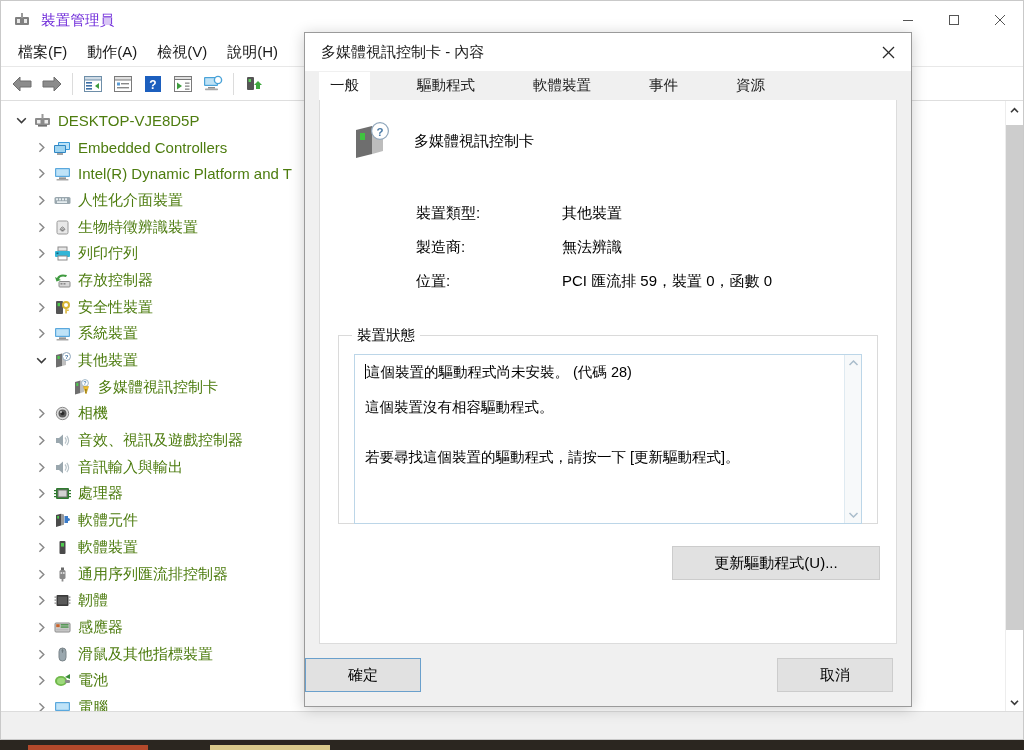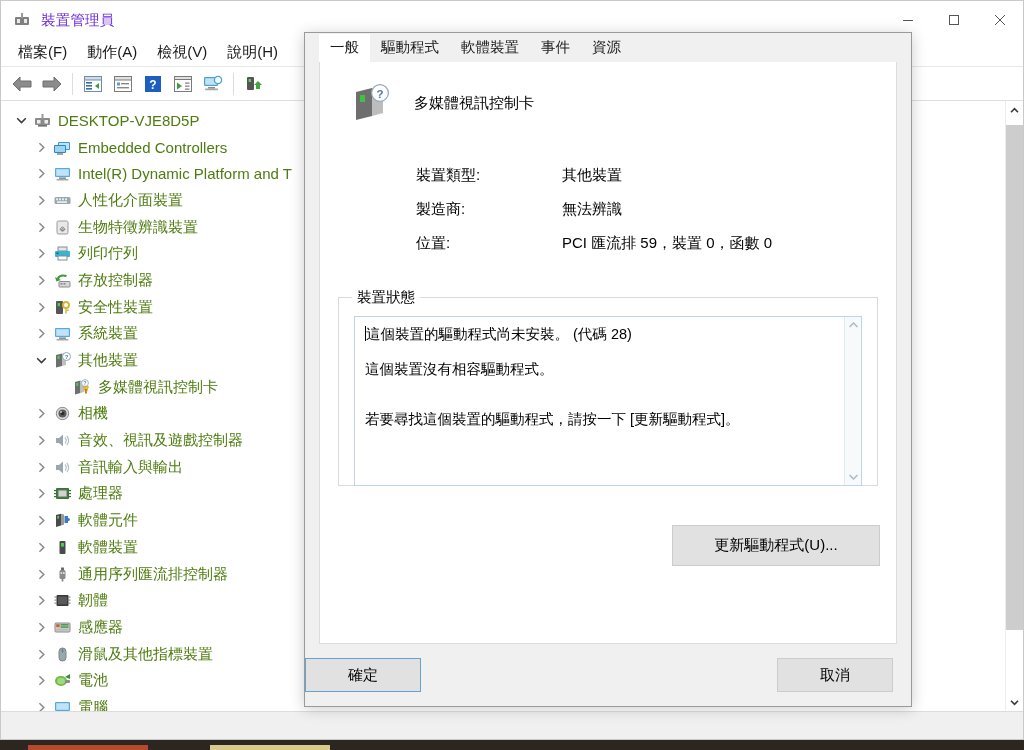--- a/index.html
+++ b/index.html
@@ -106,21 +106,21 @@
     flex: 0 0 38px; height: 38px; background: #ffffff; display: flex; align-items: center;
     position: relative;
   }
   #dlg-title-text { margin-left: 16px; font-size: 15px; color: #1a1a1a; }
   #dlg-close {
     position: absolute; right: 0; top: 0; width: 46px; height: 38px;
     display: flex; align-items: center; justify-content: center; color: #2a2a2a;
   }
   #dlg-tabstrip {
     flex: 0 0 29px; height: 29px; background: #f0f0f0; display: flex; align-items: flex-end;
-    padding-left: 14px; position: relative;
+    padding-left: 14px; position: relative; gap: 36px;
   }
   #dlg-tabstrip::after {
     content: ""; position: absolute; left: 0; right: 0; bottom: 0; height: 0;
   }
   .tab {
     font-size: 14.5px; color: #1a1a1a; padding: 4px 11px 5px 11px; line-height: 19px;
     background: transparent; white-space: nowrap;
   }
   .tab.active { background: #ffffff; }
 
@@ -165,21 +165,21 @@
     display: flex; flex-direction: column; justify-content: space-between; align-items: center;
     padding: 3px 0;
   }
   .status-sb span { color: #9bb2c2; font-size: 11px; line-height: 10px; }
 
   .upd-row { display: flex; justify-content: flex-end; padding: 6px 16px 0 16px; }
   .btn {
     background: #e1e1e1; border: 1px solid #cccccc; font-size: 15px; color: #000;
     display: flex; align-items: center; justify-content: center; white-space: nowrap;
   }
-  #btn-update { width: 208px; height: 41px; margin-top: 17px; }
+  #btn-update { width: 208px; height: 34px; }
 
   #dlg-footer {
     flex: 0 0 62px; height: 62px; display: flex; align-items: center; justify-content: space-between;
     padding-right: 18px; background: #f0f0f0;
   }
   #btn-ok { width: 116px; height: 34px; background: #e1e1e1; border: 1px solid #6aa0cc; margin-right: 10px; }
   #btn-cancel { width: 116px; height: 34px; background: #e1e1e1; border: 1px solid #cccccc; }
 
   
   #taskbar {
@@ -699,20 +699,29 @@
     </div>
 
     <div id="dm-status">
       <div class="seg1"></div>
       <div class="divider"></div>
     </div>
   </div>
 
   <div id="dlg">
 
+    <div id="dlg-titlebar">
+      <span id="dlg-title-text">多媒體視訊控制卡 - 內容</span>
+      <div id="dlg-close">
+        <svg width="13" height="13" viewBox="0 0 13 13">
+          <line x1="1" y1="1" x2="12" y2="12" stroke="#2a2a2a" stroke-width="1.2"></line>
+          <line x1="12" y1="1" x2="1" y2="12" stroke="#2a2a2a" stroke-width="1.2"></line>
+        </svg>
+      </div>
+    </div>
 
     <div id="dlg-tabstrip">
       <div class="tab active">一般</div>
       <div class="tab">驅動程式</div>
       <div class="tab">軟體裝置</div>
       <div class="tab">事件</div>
       <div class="tab">資源</div>
     </div>
 
     <div id="dlg-page">

